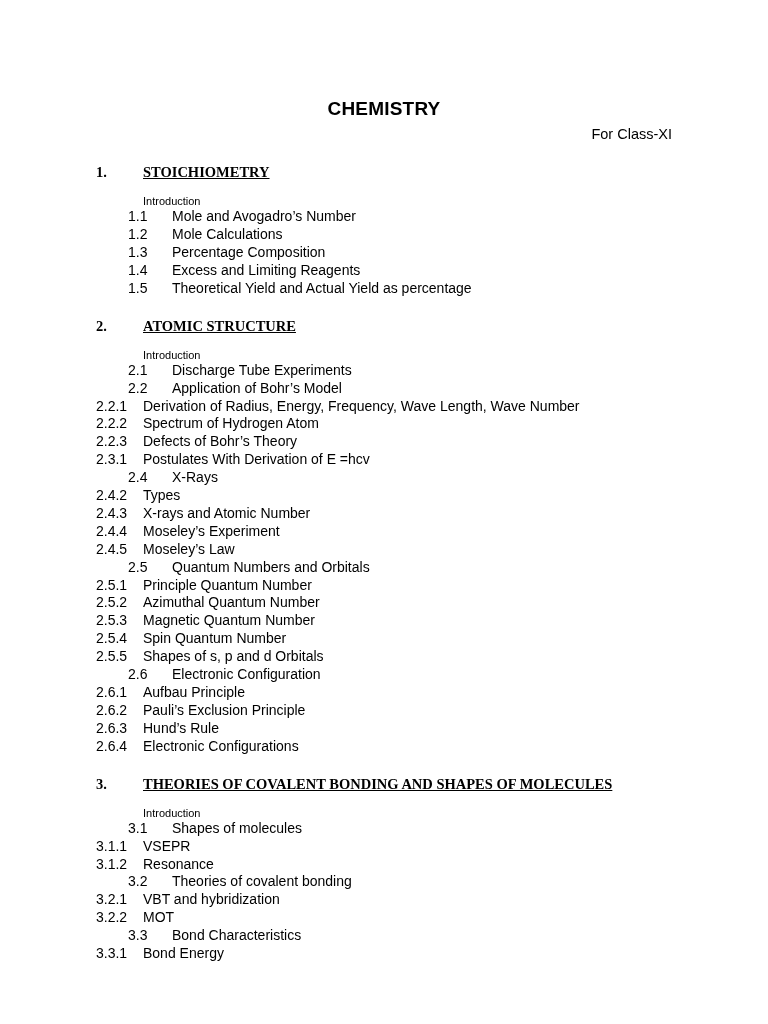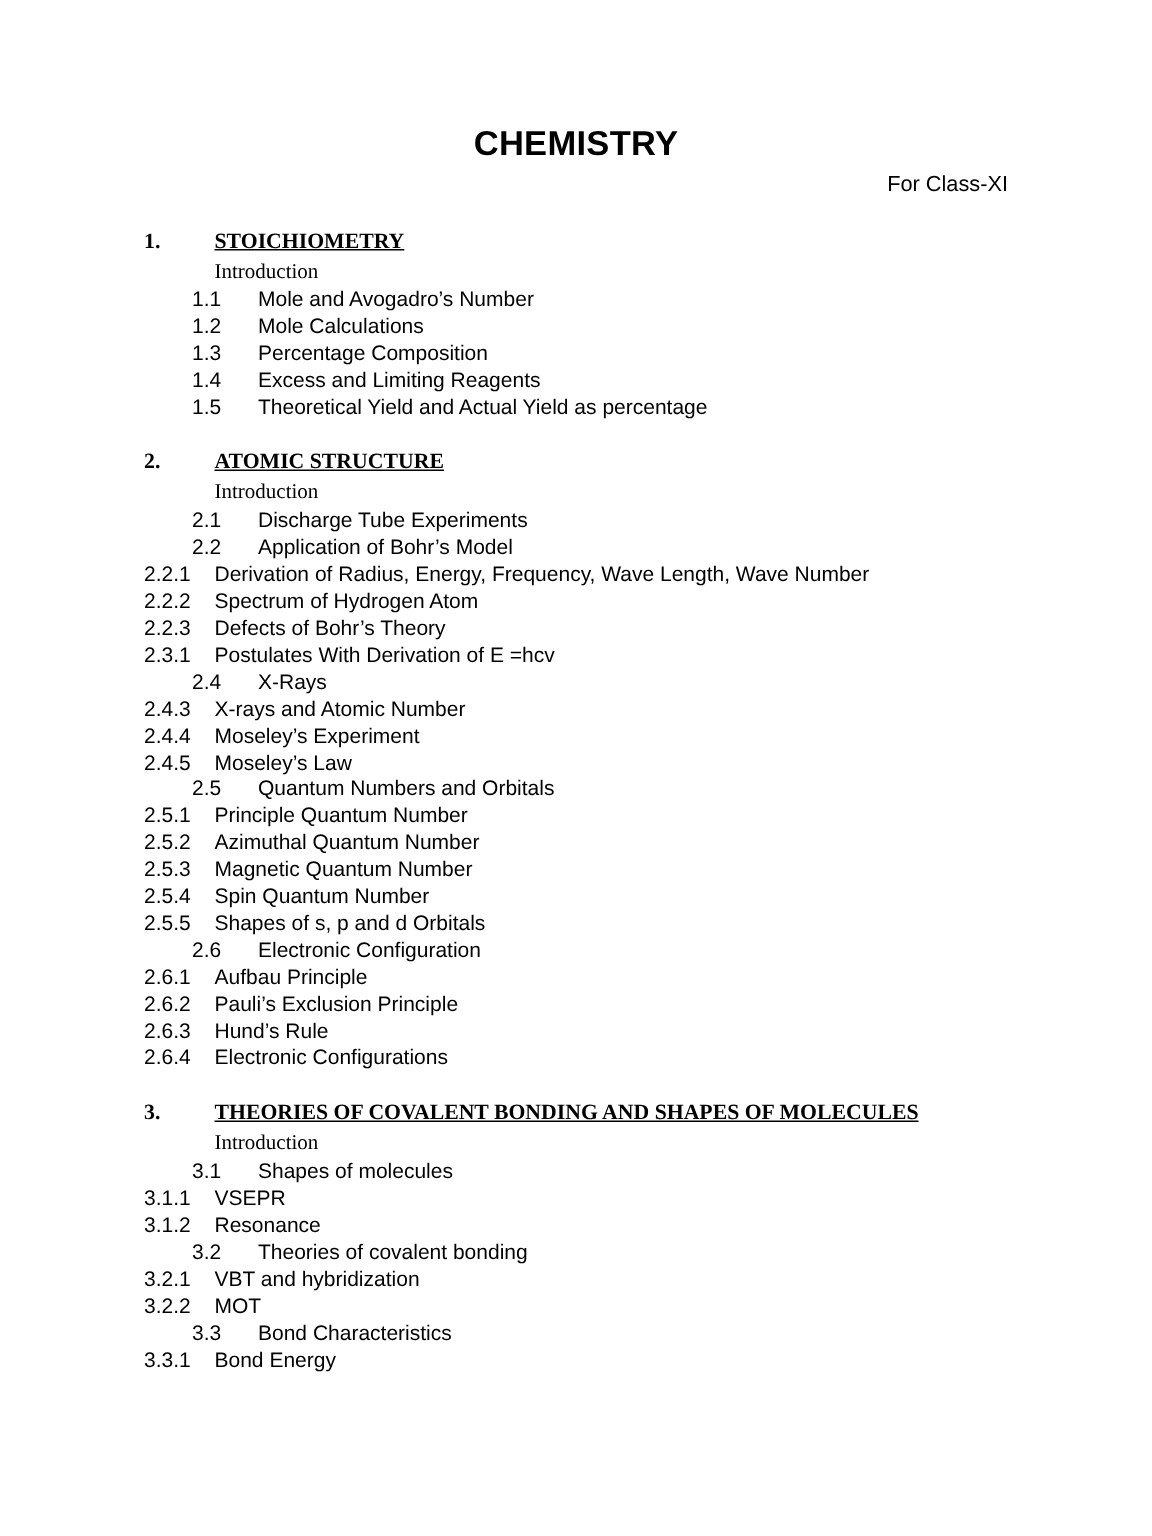--- a/index.html
+++ b/index.html
@@ -20,23 +20,23 @@
     left: 0; top: 0;
     width: 768px;
     height: 1024px;
     box-sizing: border-box;
     padding: 72px 96px 0 96px;
   }
   .doc-title {
     text-align: center;
     font-family: "Liberation Sans", sans-serif;
     font-weight: bold;
-    font-size: 23px;
+    font-size: 19px;
     letter-spacing: 0.2px;
-    margin: 10px 0 0 0;
+    margin: 26px 0 0 0;
   }
   .doc-subtitle {
     text-align: right;
     font-family: "Liberation Sans", sans-serif;
     font-size: 14.5px;
     margin: 6px 0 0 0;
   }
   .chapters {
     margin-top: 22px;
   }
@@ -55,24 +55,24 @@
     font-size: 14.5px;
   }
   .chapter-title {
     font-family: "Liberation Serif", serif;
     font-weight: bold;
     font-size: 14.5px;
     text-decoration: underline;
   }
   .intro {
     margin-left: 47px;
-    font-family: Liberation Serif, serif;
-    font-size: 14px;
+    font-family: Liberation Sans, sans-serif;
+    font-size: 11px;
     line-height: 1.28;
-    margin-top: 3px;
+    margin-top: 13px;
   }
   .l2 {
     display: flex;
     align-items: baseline;
     margin-left: 32px;
     font-family: "Liberation Sans", sans-serif;
     font-size: 14px;
     line-height: 1.28;
   }
   .l2-num {
@@ -162,20 +162,24 @@
         </div>
         <div class="l3">
           <span class="l3-num">2.3.1</span>
           <span class="l3-label">Postulates With Derivation of E =hcv</span>
         </div>
         <div class="l2">
           <span class="l2-num">2.4</span>
           <span class="l2-label">X-Rays</span>
         </div>
         <div class="l3">
+          <span class="l3-num">2.4.2</span>
+          <span class="l3-label">Types</span>
+        </div>
+        <div class="l3">
           <span class="l3-num">2.4.3</span>
           <span class="l3-label">X-rays and Atomic Number</span>
         </div>
         <div class="l3">
           <span class="l3-num">2.4.4</span>
           <span class="l3-label">Moseley’s Experiment</span>
         </div>
         <div class="l3">
           <span class="l3-num">2.4.5</span>
           <span class="l3-label">Moseley’s Law</span>

